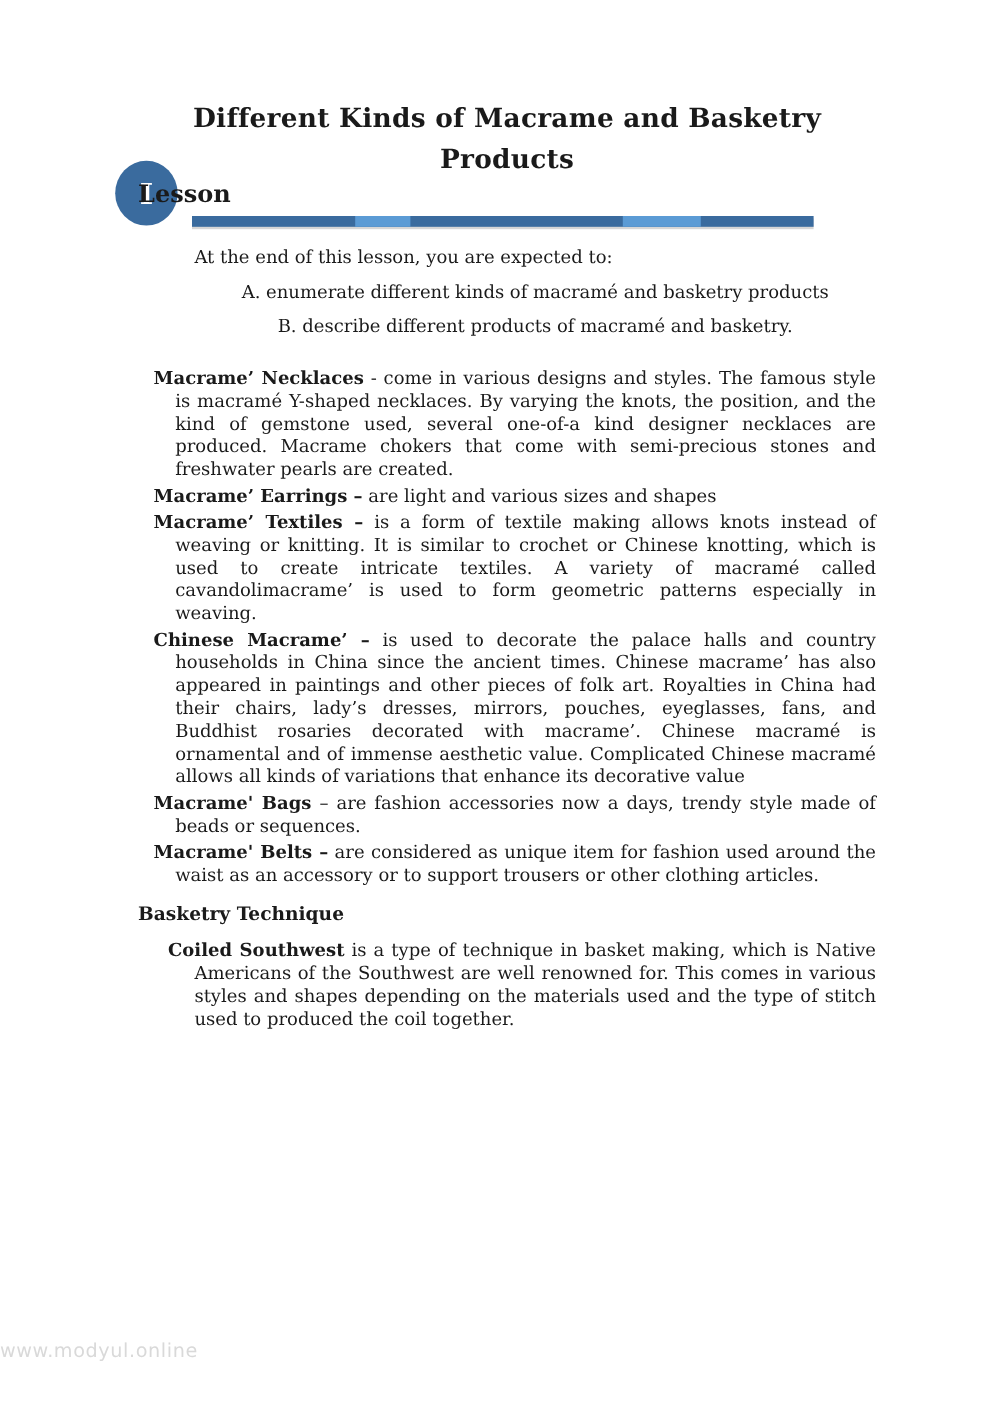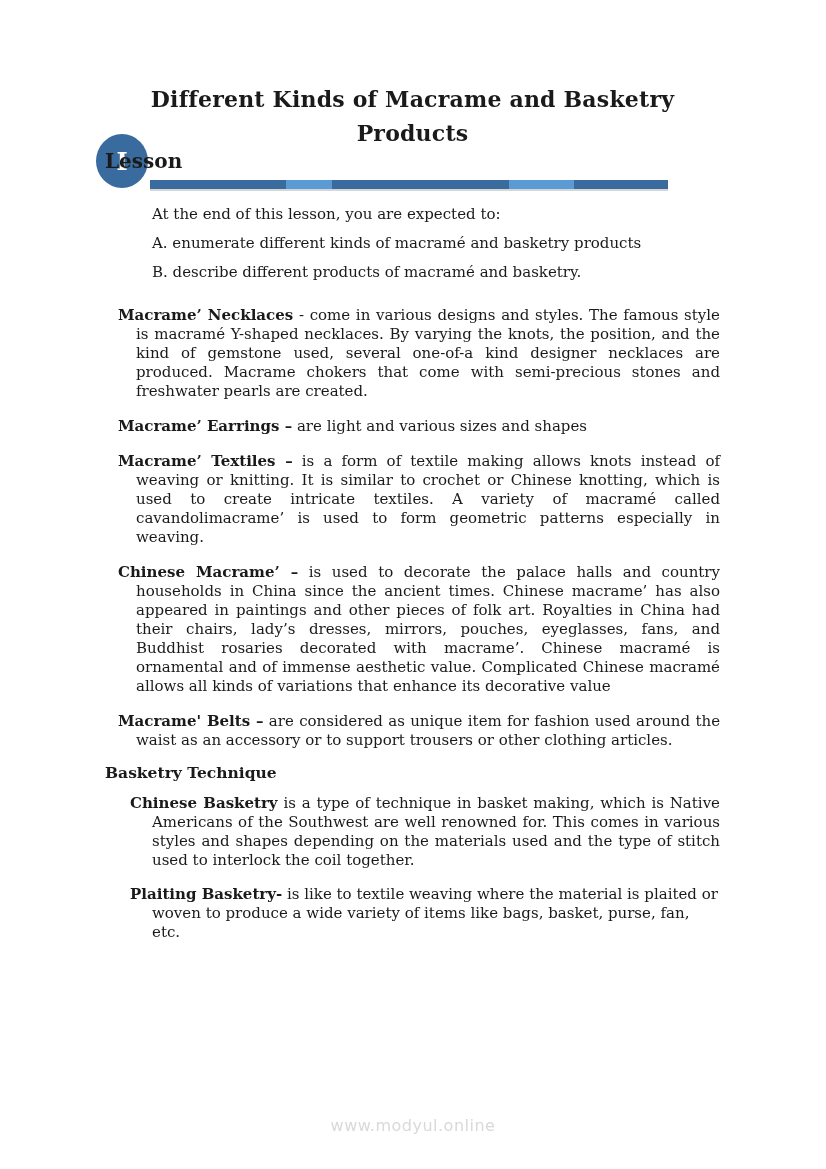--- a/index.html
+++ b/index.html
@@ -7,21 +7,21 @@
   .page {
     position:relative;
     width:826px; height:1169px;
     background:#ffffff;
     font-family:"DejaVu Serif", "Liberation Serif", serif;
     color:#1a1a1a;
     overflow:hidden;
   }
   .content {
     position:absolute;
-    left:105px; top:0;
+    left:115px; top:0;
     width:615px;
     padding-top:82px;
   }
   .title-line {
     text-align:center;
     font-weight:bold;
     font-size:22px;
     line-height:34px;
     letter-spacing:0.2px;
   }
@@ -51,48 +51,47 @@
     width:518px; height:9px;
     background:#3a6b9e;
     box-shadow:0 2px 0 rgba(180,180,180,0.55);
   }
   .bar-seg { position:absolute; top:0; height:9px; }
   .bar-seg.s1 { left:136px; width:46px; }
   .bar-seg.s2 { left:359px; width:65px; }
   .body-text { font-size:15px; line-height:19px; }
   .intro-paragraph { margin-top:10px; text-indent:47px; }
   .objectives-lead { margin-top:16px; padding-left:47px; }
-  .objective { margin-top:10px; padding-left:47px; }
+  .objective { margin-top:10px; padding-left:47px;text-align:center; }
   .section-heading {
     font-weight:bold;
     font-size:15.5px;
     line-height:20px;
   }
   .h-macrame { margin-top:30px; }
   .h-basketry { margin-top:13px; }
   .item {
-    margin-top:16px;
+    margin-top:3px;
     text-align:justify;
     padding-left:31px;
     text-indent:-18px;
   }
   .item.first { margin-top:24px; }
   .item-b {
     text-align:justify;
     padding-left:47px;
     text-indent:-22px;
   }
   .item-b.coiled { margin-top:11px; }
   .item-b.plaiting { margin-top:15px; text-align:left; }
   .item b, .item-b b { font-weight:bold; }
   .watermark {
     position:absolute;
     left:0; top:1116px;
     width:826px;
-    text-align:center;
     font-family:"DejaVu Sans", "Liberation Sans", sans-serif;
     font-size:16px;
     letter-spacing:0.5px;
   }
 </style>
 </head>
 <body>
 
 <div class="page">
 
@@ -120,26 +119,26 @@
 
     <p class="body-text item first"><b>Macrame’ Necklaces</b><span> - come in various designs and styles. The famous style is macramé Y-shaped necklaces. By varying the knots, the position, and the kind of gemstone used, several one-of-a kind designer necklaces are produced. Macrame chokers that come with semi-precious stones and freshwater pearls are created.</span></p>
 
     <p class="body-text item"><b>Macrame’ Earrings –</b><span> are light and various sizes and shapes</span></p>
 
 
     <p class="body-text item"><b>Macrame’ Textiles –</b><span> is a form of textile making allows knots instead of weaving or knitting. It is similar to crochet or Chinese knotting, which is used to create intricate textiles. A variety of macramé called cavandolimacrame’ is used to form geometric patterns especially in weaving.</span></p>
 
     <p class="body-text item"><b>Chinese Macrame’ –</b><span> is used to decorate the palace halls and country households in China since the ancient times. Chinese macrame’ has also appeared in paintings and other pieces of folk art. Royalties in China had their chairs, lady’s dresses, mirrors, pouches, eyeglasses, fans, and Buddhist rosaries decorated with macrame’. Chinese macramé is ornamental and of immense aesthetic value. Complicated Chinese macramé allows all kinds of variations that enhance its decorative value</span></p>
 
+    <p class="body-text item"><b>Macrame' Bags</b><span> – are fashion accessories now a days, trendy style made of beads or sequences.</span></p>
 
     <p class="body-text item"><b>Macrame' Belts –</b><span> are considered as unique item for fashion used around the waist as an accessory or to support trousers or other clothing articles.</span></p>
 
     <h2 class="section-heading h-basketry">Basketry Technique</h2>
 
-    <p class="body-text item-b coiled"><b>Chinese Basketry</b><span> is a type of technique in basket making, which is Native Americans of the Southwest are well renowned for. This comes in various styles and shapes depending on the materials used and the type of stitch used to interlock the coil together.</span></p>
+    <p class="body-text item-b coiled"><b>Coiled Southwest</b><span> is a type of technique in basket making, which is Native Americans of the Southwest are well renowned for. This comes in various styles and shapes depending on the materials used and the type of stitch used to produced the coil together.</span></p>
 
-    <p class="body-text item-b plaiting"><b>Plaiting Basketry-</b><span> is like to textile weaving where the material is plaited or woven to produce a wide variety of items like bags, basket, purse, fan, etc.</span></p>
 
   </div>
 
   <div class="watermark" style="color: rgb(217, 217, 217);">www.modyul.online</div>
 
 </div>
 
 </body></html>

